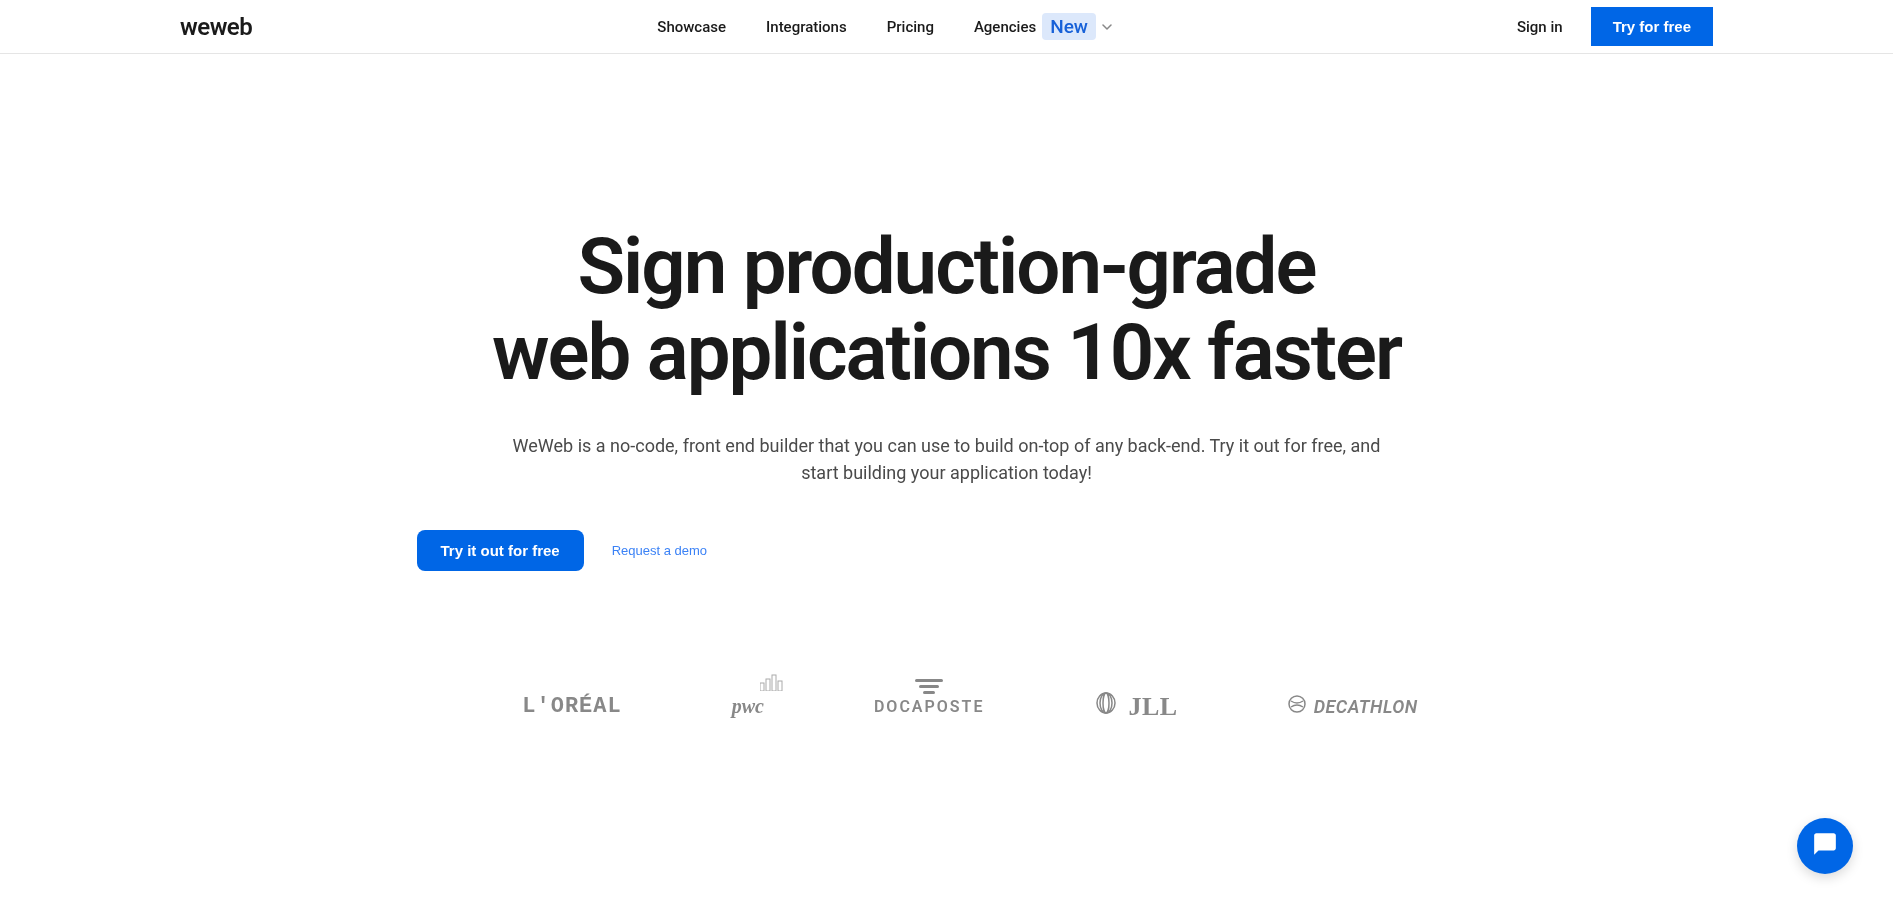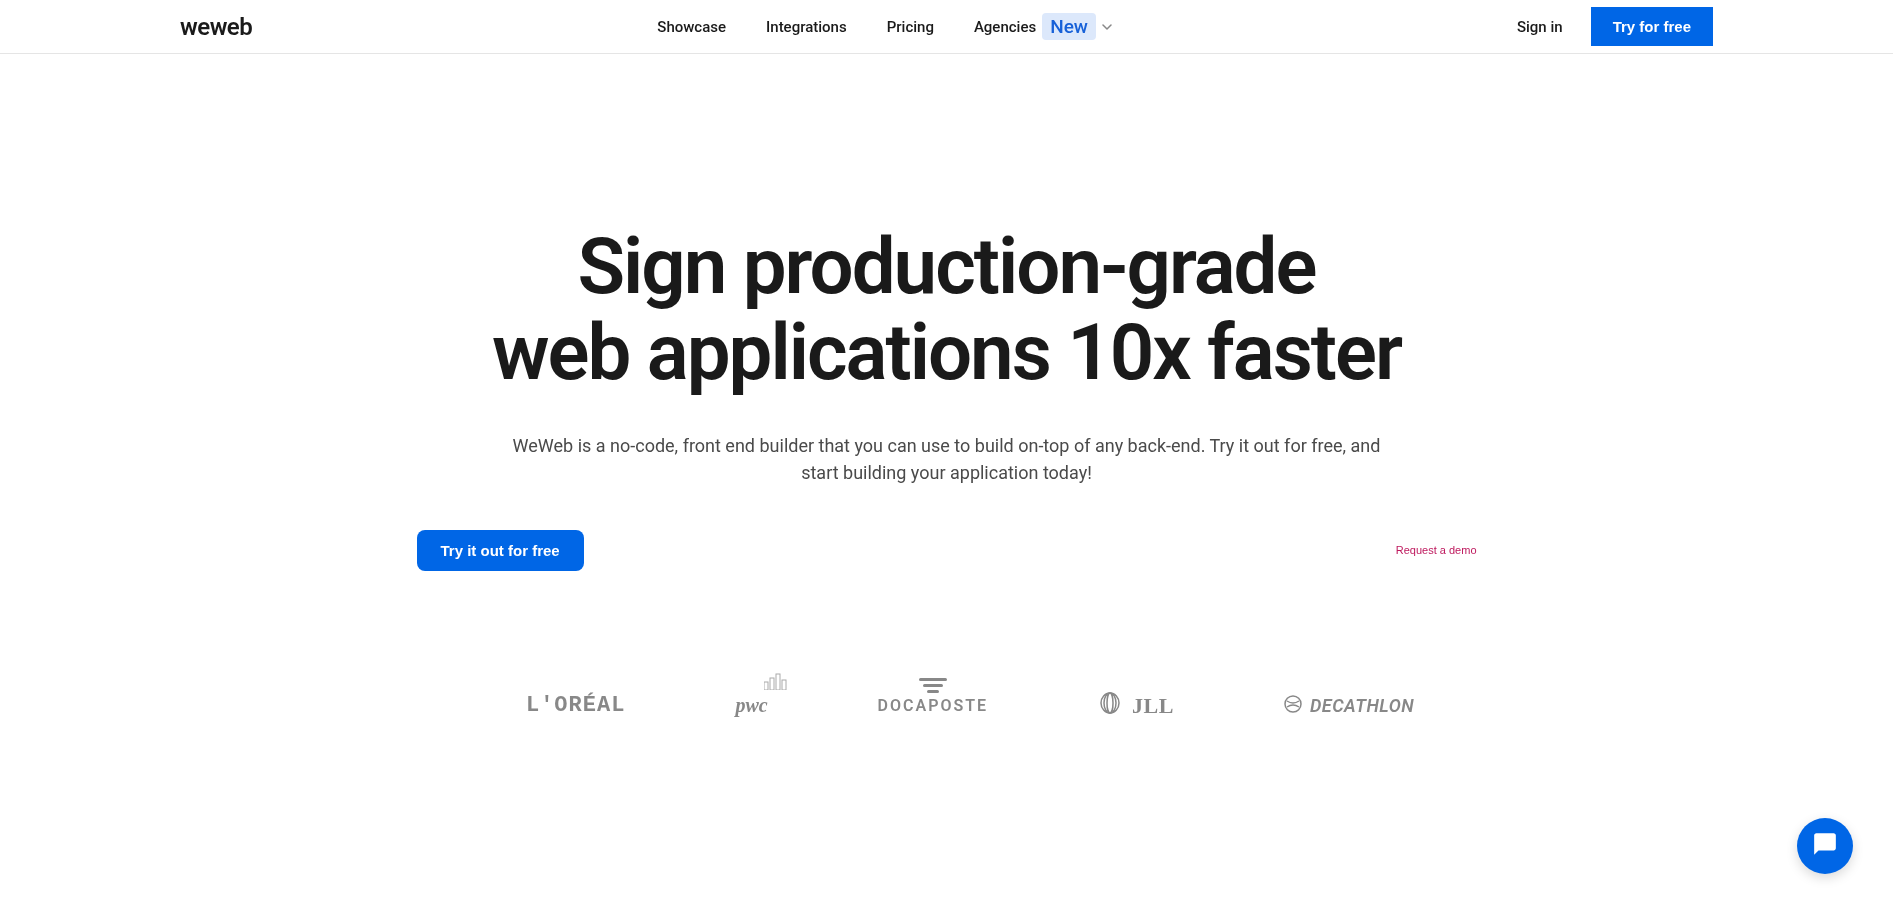--- a/index.html
+++ b/index.html
@@ -105,39 +105,39 @@
       line-height: 1.5;
       color: #4a4a4a;
       max-width: 900px;
       margin: 0 auto 44px;
       text-align: center;
     }
     
     .hero-actions {
       display: flex;
       align-items: center;
-      justify-content: space-between;
+      justify-content: flex-start;
       gap: 28px;
     }
     
     .btn-primary-hero {
       background: #0066e6;
       color: #fff;
       border: none;
       padding: 12px 24px;
       font-size: 15px;
       font-weight: 600;
       border-radius: 8px;
       cursor: pointer;
     }
     
     .btn-link {
-      font-size: 11px;
+      font-size: 13px;
       font-weight: 500;
-      color: #be185d;
+      color: #3b82f6;
       cursor: pointer;
       background: none;
       border: none;
     }
     
     .logos {
       display: flex;
       align-items: center;
       justify-content: center;
       gap: 110px;
@@ -194,23 +194,24 @@
     }
     
     .docaposte-lines span {
       display: block;
       height: 3px;
       background: #888;
       border-radius: 2px;
     }
     
     .logo-jll {
-      font-size: 22px;
+      font-size: 26px;
       letter-spacing: 0.5px;
       font-family: serif;
+      align-items: flex-end;
     }
     
     .jll-icon {
       display: inline-block;
       margin-right: 4px;
     }
     
     .logo-decathlon {
       font-size: 18px;
       letter-spacing: 0.5px;

